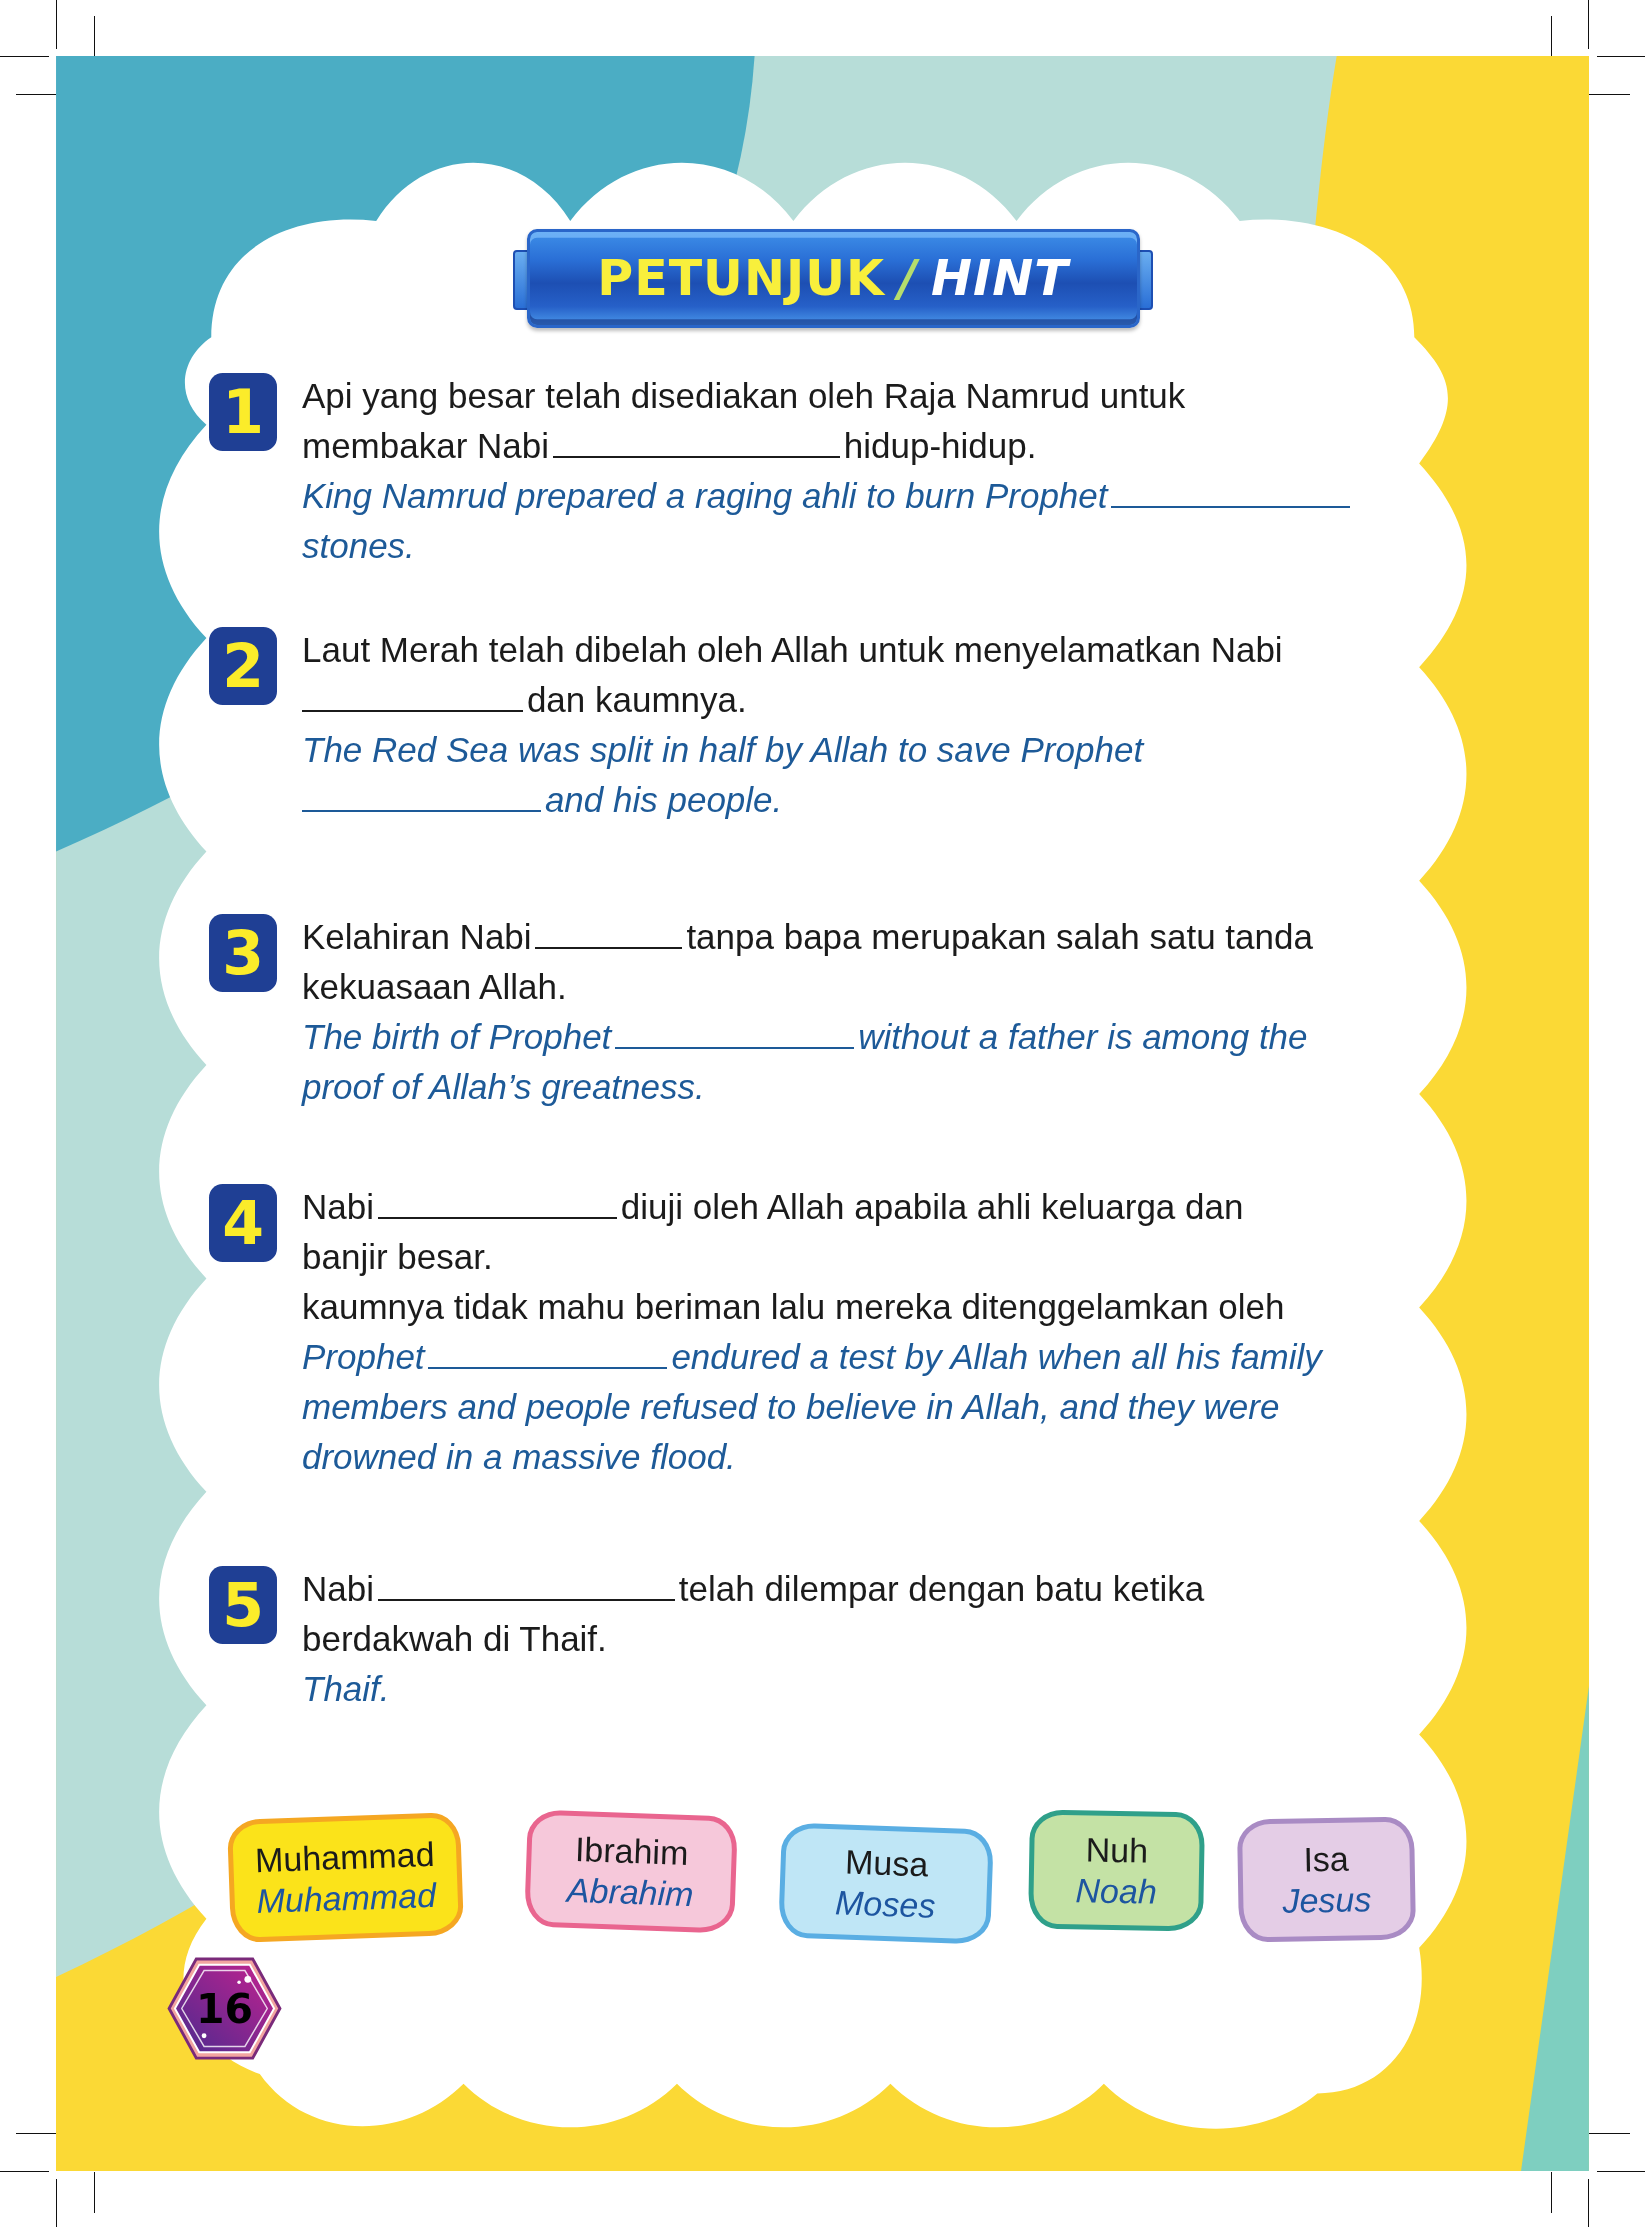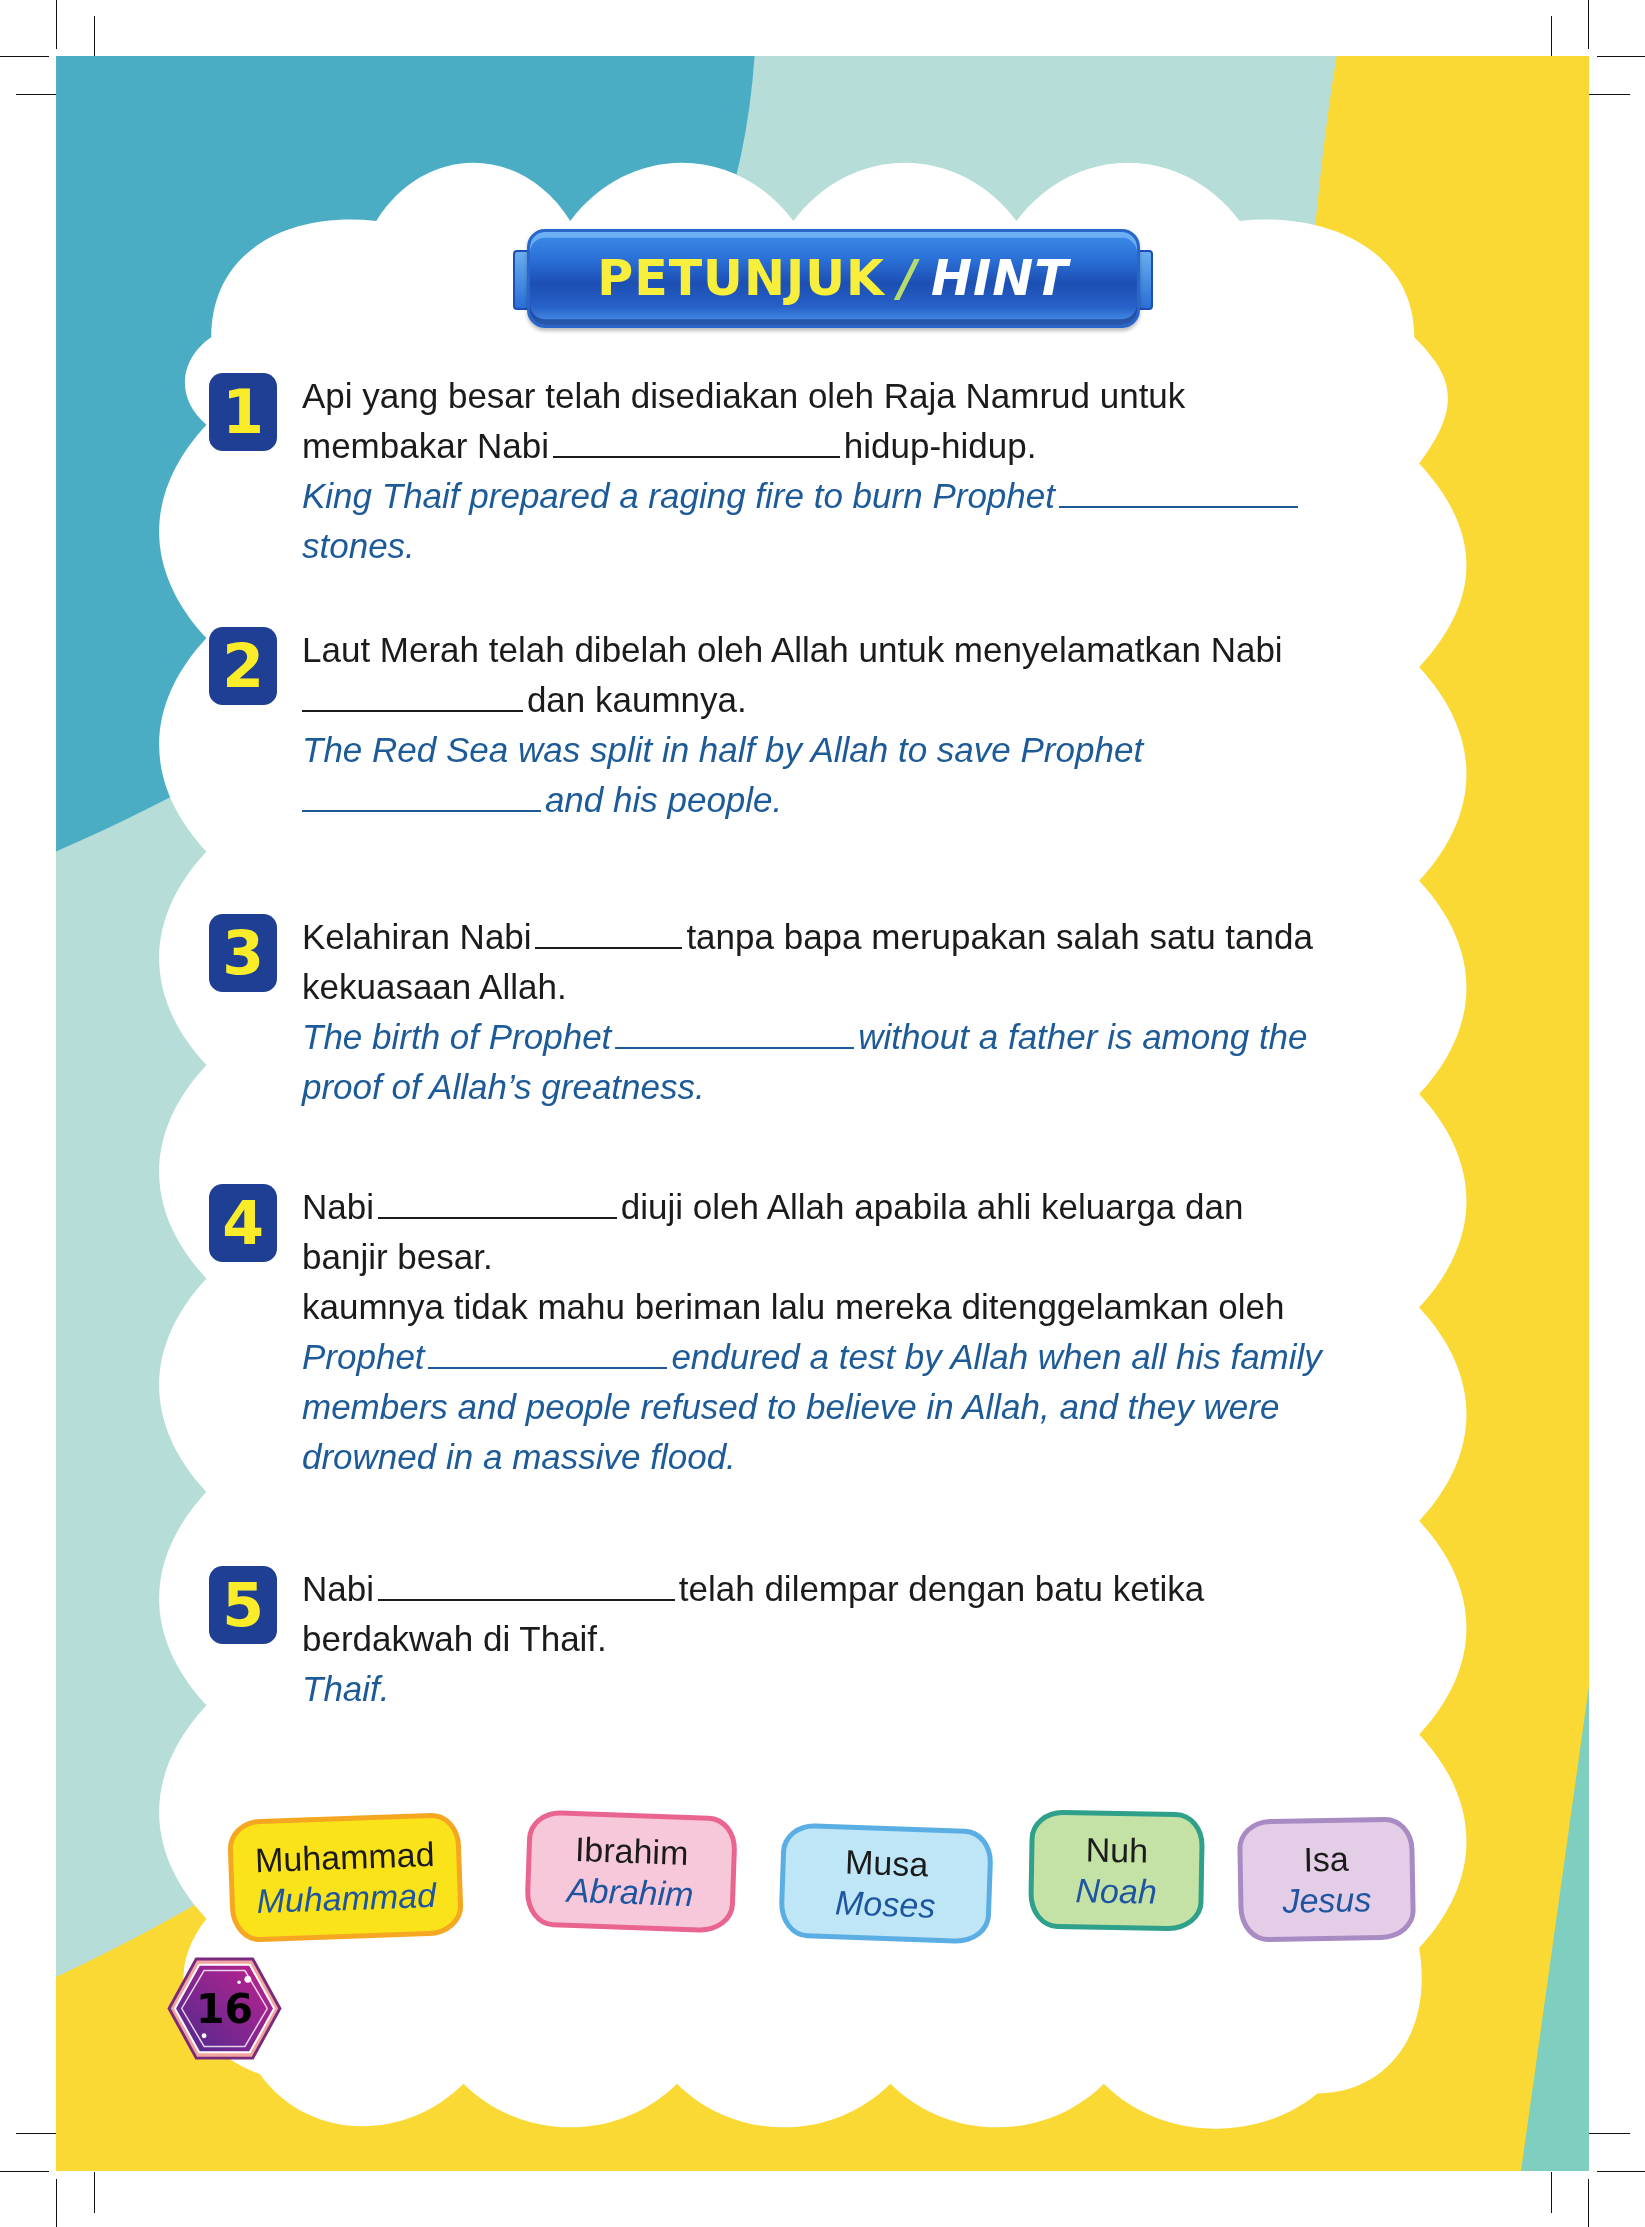--- a/index.html
+++ b/index.html
@@ -5,21 +5,21 @@
     html, body { margin: 0; padding: 0; background: #ffffff; }
     body { width: 1646px; height: 2228px; position: relative; overflow: hidden; font-family: "DejaVu Sans", sans-serif; }
     .crop { position: absolute; background: #111; }
     .page { position: absolute; left: 56px; top: 56px; width: 1533px; height: 2115px; overflow: hidden; background: #fbd935; }
     .page svg.bg { position: absolute; left: 0; top: 0; width: 1533px; height: 2115px; }
 
     .title-banner { position: absolute; left: 509px; top: 221px; width: 648px; height: 115px; }
     .title-banner .plate {
       position: absolute; left: 17.5px; top: 7.8px; right: 17.5px; bottom: 7.8px;
       background: linear-gradient(#3d8ee8 0%, #2a6fd6 30%, #1d4fb3 55%, #2660c8 80%, #4a97ea 100%);
-      border: 3.9px solid #2a66c9; border-radius: 18px;
+      border: 3.9px solid #2a66c9; border-radius: 10px;
       box-shadow: inset 0 5.8px 0 rgba(140,200,255,0.6), inset 0 -5.8px 0 rgba(20,50,130,0.6), 0 2.9px 3.9px rgba(0,0,0,0.25);
       display: flex; align-items: center; justify-content: center;
     }
     .title-banner .cap { position: absolute; top: 29px; width: 15.5px; height: 56px; background: linear-gradient(#6aaef0, #2a6fd6); border: 2.9px solid #1d4fb3; border-radius: 3.9px; }
     .title-banner .cap.l { left: 3.9px; }
     .title-banner .cap.r { right: 3.9px; }
     .title-text { font-family: "DejaVu Sans", sans-serif; font-weight: bold; font-size: 49px; letter-spacing: 1px; }
     .title-text .ms { color: #f8ef3c; }
     .title-text .sl { color: #b6dd6c; font-style: italic; margin: 0 13.6px; }
     .title-text .en { color: #ffffff; font-style: italic; }
@@ -111,21 +111,21 @@
     <div class="title-text">
       <span class="ms">PETUNJUK</span><span class="sl">/</span><span class="en">HINT</span>
     </div>
   </div>
 </div>
 
 <div class="q" style="top:371px;">
   <div class="qnum">1</div>
   <div class="line ms-line">Api yang besar telah disediakan oleh Raja Namrud untuk</div>
   <div class="line ms-line"><span>membakar Nabi</span><span class="blank" style="width:287px;"></span><span>hidup-hidup.</span></div>
-  <div class="line en-line"><span>King Thaif prepared a raging fire to burn Prophet</span><span class="blank" style="width:239px;"></span></div>
+  <div class="line en-line"><span>King Namrud prepared a raging ahli to burn Prophet</span><span class="blank" style="width:239px;"></span></div>
   <div class="line en-line">stones.</div>
 </div>
 
 <div class="q" style="top:625px;">
   <div class="qnum">2</div>
   <div class="line ms-line">Laut Merah telah dibelah oleh Allah untuk menyelamatkan Nabi</div>
   <div class="line ms-line"><span class="blank" style="width:221px;margin-left:0;"></span><span>dan kaumnya.</span></div>
   <div class="line en-line">The Red Sea was split in half by Allah to save Prophet</div>
   <div class="line en-line"><span class="blank" style="width:239px;margin-left:0;"></span><span>and his people.</span></div>
 </div>

